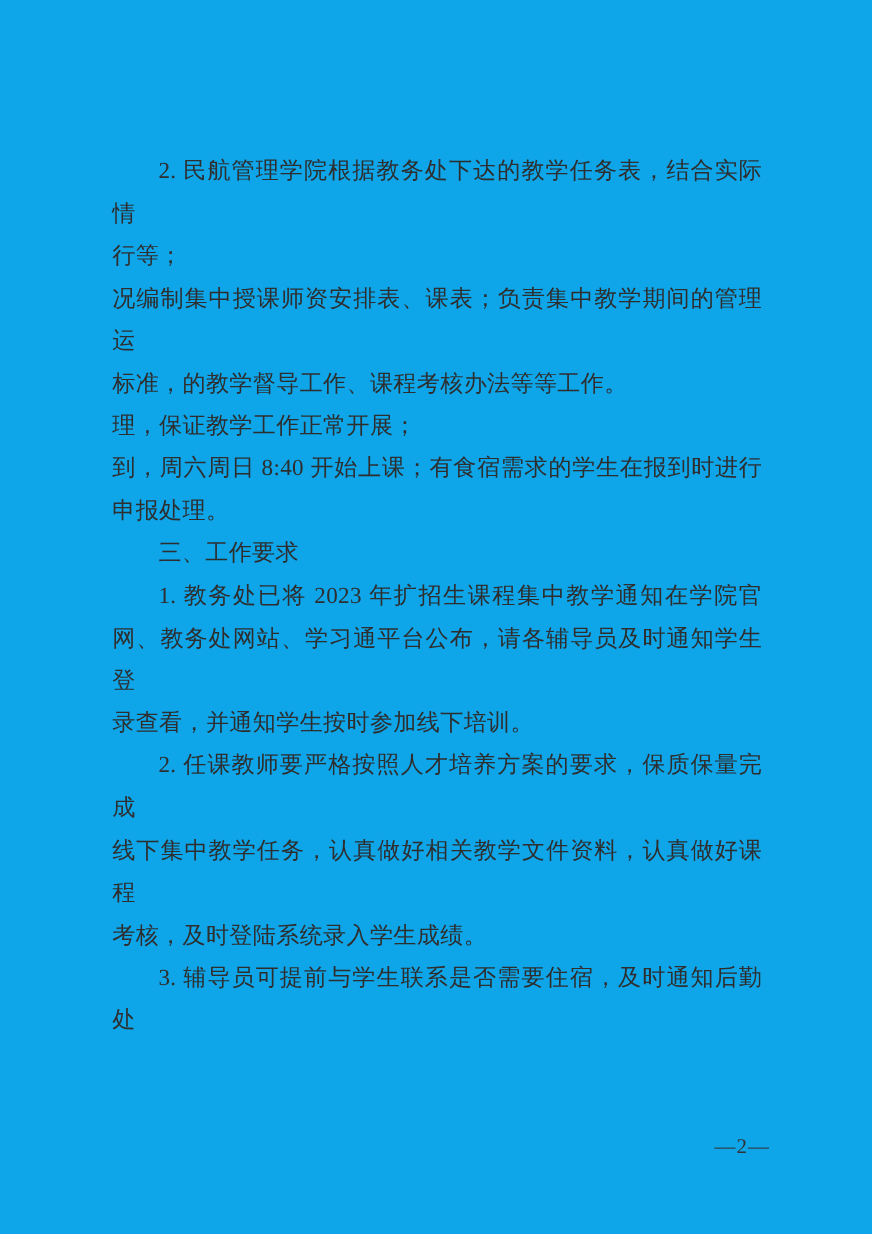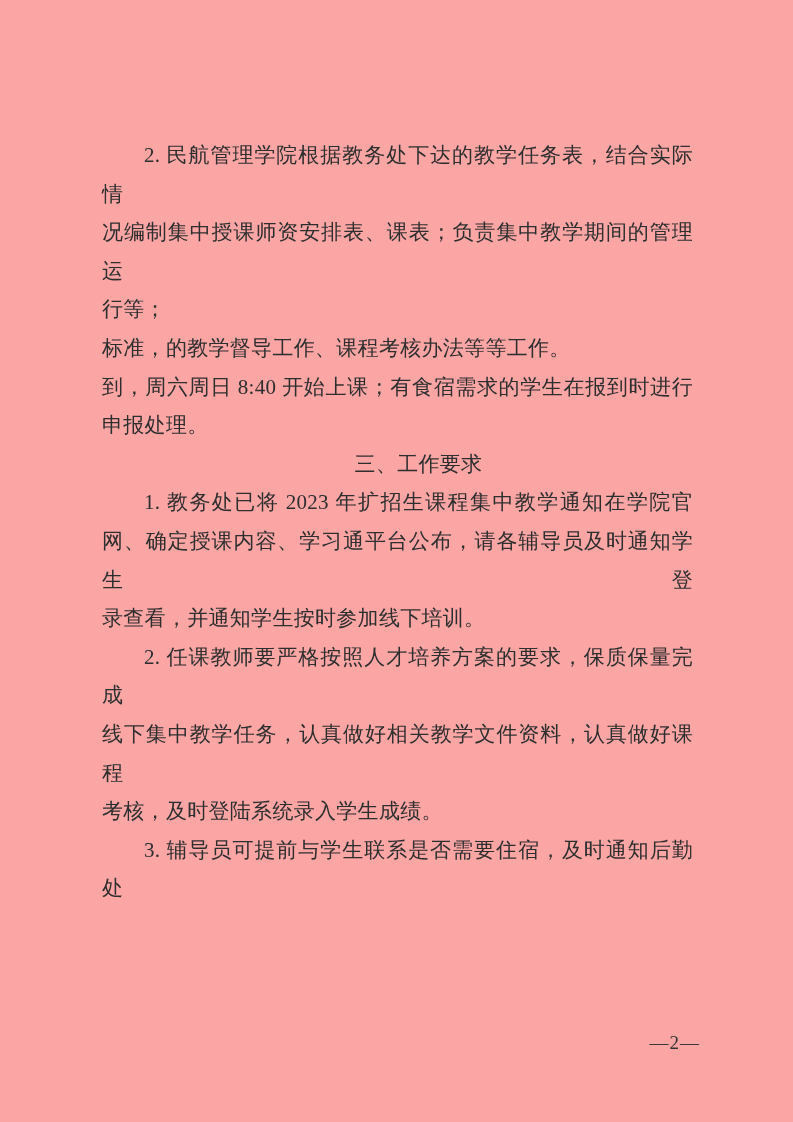--- a/index.html
+++ b/index.html
@@ -4,21 +4,21 @@
 <style>
   html, body {
     margin: 0;
     padding: 0;
     background: #ffffff;
   }
   .page {
     position: relative;
     width: 793px;
     height: 1122px;
-    background: #fca5a5;
+    background: #0ea5e9;
     overflow: hidden;
     font-family: "Liberation Serif", "DejaVu Serif", serif;
     color: #2e2e2e;
   }
   .doc-body {
     position: absolute;
     left: 102px;
     top: 136px;
     width: 591px;
   }
@@ -34,57 +34,58 @@
   .line.fill {
     text-align: justify;
     text-align-last: justify;
     text-justify: inter-character;
   }
   
   .line.first {
     text-indent: 42px;
   }
   .para.heading .line {
-    text-align: center;
+    text-align: left;
   }
   .page-number {
     position: absolute;
     top: 1031px;
     right: 93px;
     font-size: 19px;
     line-height: 24px;
     letter-spacing: 1px;
     color: #333333;
   }
 </style>
 </head>
 <body>
 
 <div class="page">
   <div class="doc-body">
       <div class="para body">
         <div class="line first fill">2. 民航管理学院根据教务处下达的教学任务表，结合实际情</div>
+        <div class="line">行等；</div>
         <div class="line fill">况编制集中授课师资安排表、课表；负责集中教学期间的管理运</div>
-        <div class="line">行等；</div>
       </div>
       <div class="para body">
         <div class="line">标准，的教学督导工作、课程考核办法等等工作。</div>
       </div>
       <div class="para body">
+        <div class="line">理，保证教学工作正常开展；</div>
       </div>
       <div class="para body">
         <div class="line fill">到，周六周日 8:40 开始上课；有食宿需求的学生在报到时进行</div>
         <div class="line">申报处理。</div>
       </div>
       <div class="para heading">
         <div class="line first">三、工作要求</div>
       </div>
       <div class="para body">
         <div class="line first fill">1. 教务处已将 2023 年扩招生课程集中教学通知在学院官</div>
-        <div class="line fill">网、确定授课内容、学习通平台公布，请各辅导员及时通知学生登</div>
+        <div class="line fill">网、教务处网站、学习通平台公布，请各辅导员及时通知学生登</div>
         <div class="line">录查看，并通知学生按时参加线下培训。</div>
       </div>
       <div class="para body">
         <div class="line first fill">2. 任课教师要严格按照人才培养方案的要求，保质保量完成</div>
         <div class="line fill">线下集中教学任务，认真做好相关教学文件资料，认真做好课程</div>
         <div class="line">考核，及时登陆系统录入学生成绩。</div>
       </div>
       <div class="para body">
         <div class="line first fill">3. 辅导员可提前与学生联系是否需要住宿，及时通知后勤处</div>
       </div>

